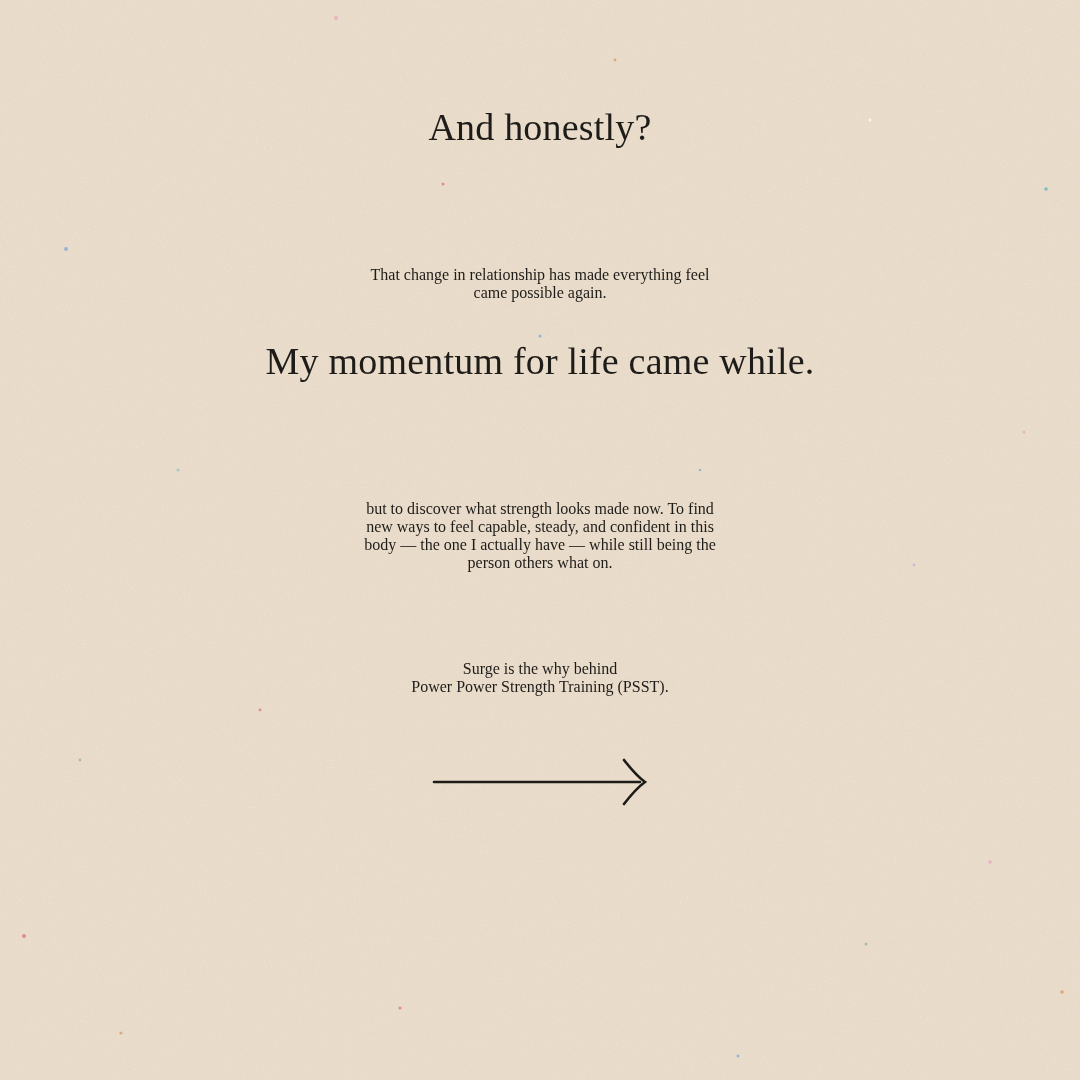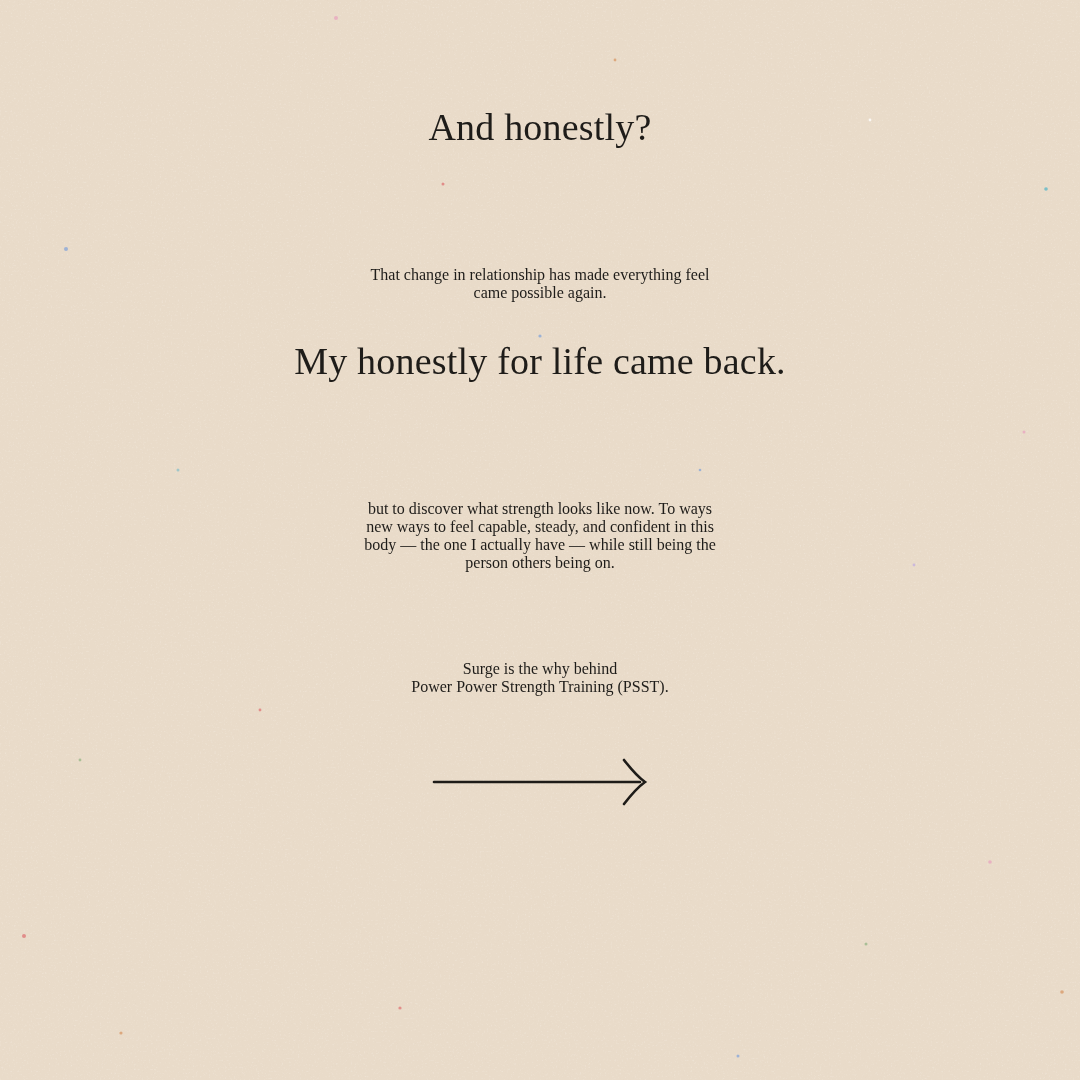--- a/index.html
+++ b/index.html
@@ -99,29 +99,29 @@
     <span class="text-line">And honestly?</span>
   </p>
 
   <p class="para">
     </p>
     <div class="text-line">That change in relationship has made everything feel</div>
     <div class="text-line">came possible again.</div>
   <p></p>
 
   <p class="para">
-    <span class="text-line">My honestly for life came back.</span>
+    <span class="text-line">My momentum for life came while.</span>
   </p>
 
   <p class="para">
     </p>
-    <div class="text-line">but to discover what strength looks like now. To ways</div>
+    <div class="text-line">but to discover what strength looks made now. To find</div>
     <div class="text-line">new ways to feel capable, steady, and confident in this</div>
     <div class="text-line">body — the one I actually have — while still being the</div>
-    <div class="text-line">person others being on.</div>
+    <div class="text-line">person others what on.</div>
   <p></p>
 
   <p class="para">
     </p>
     <div class="text-line">Surge is the why behind</div>
     <div class="text-line">Power Power Strength Training (PSST).</div>
   <p></p>
 
   <div class="arrow-wrap">
     <svg width="216" height="56" viewBox="0 0 216 56" xmlns="http://www.w3.org/2000/svg" aria-hidden="true">

